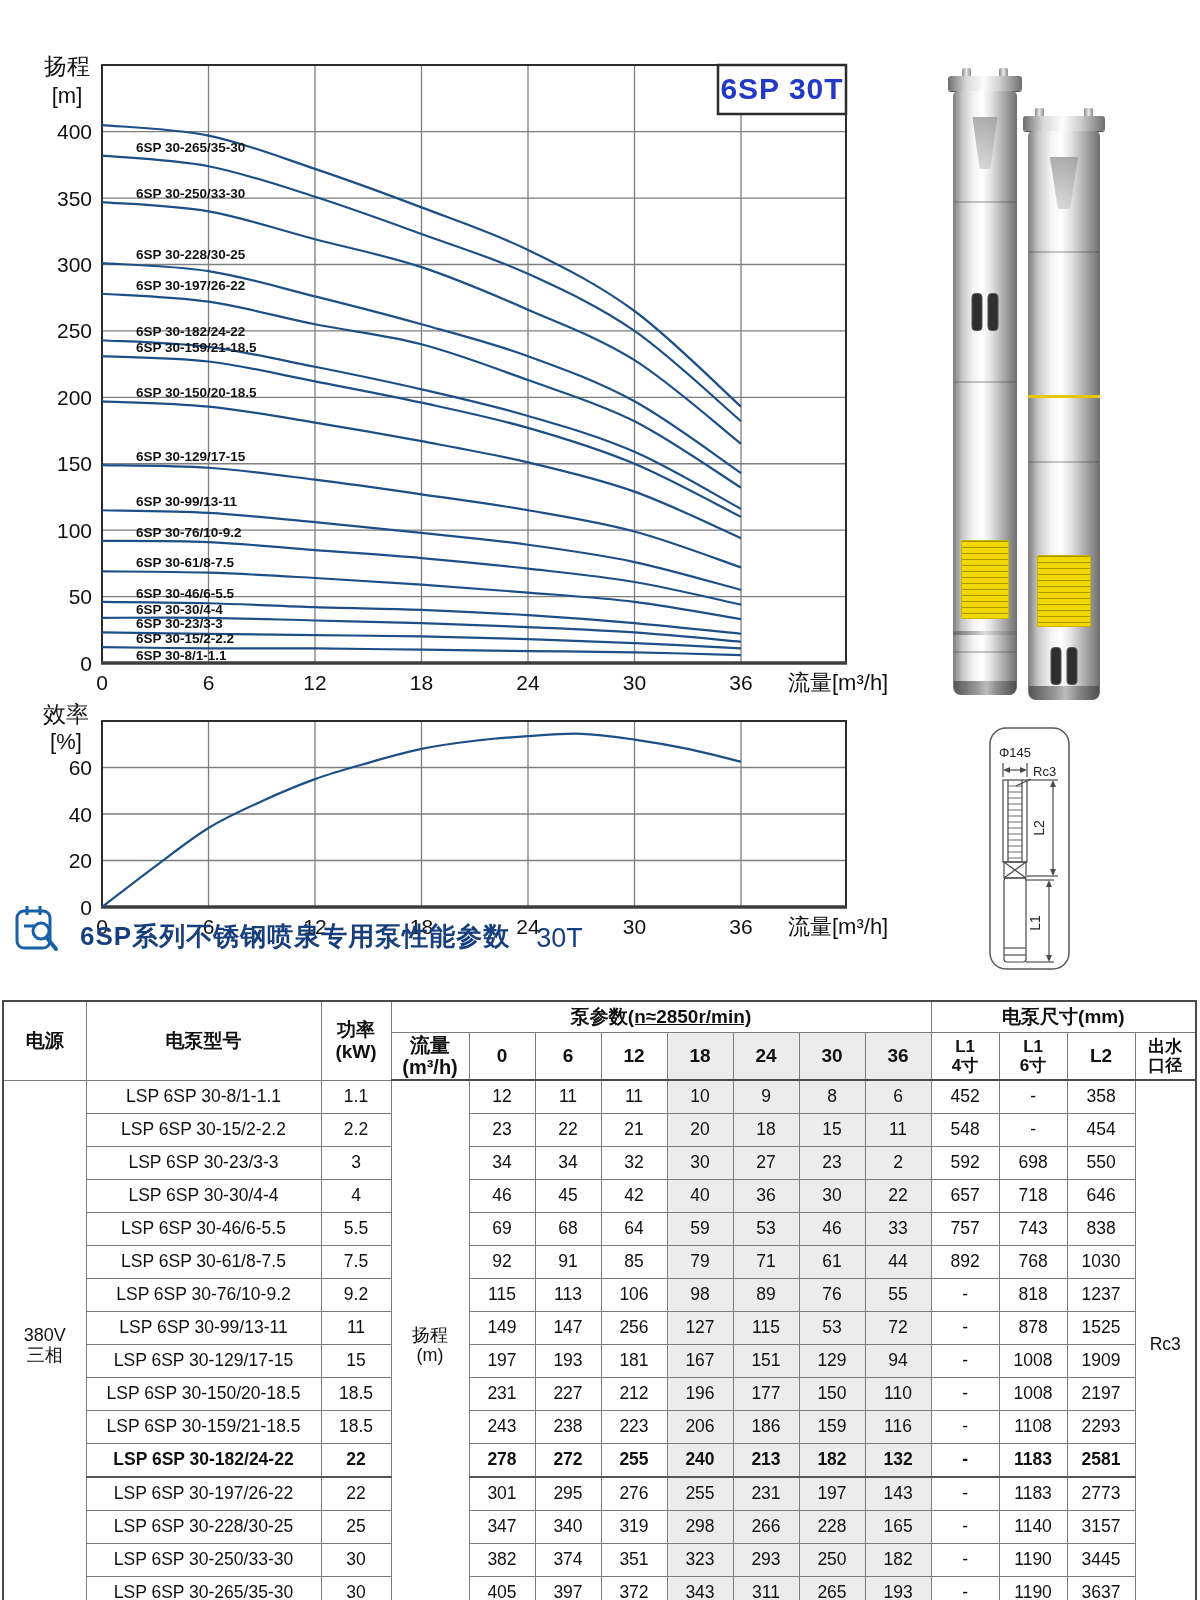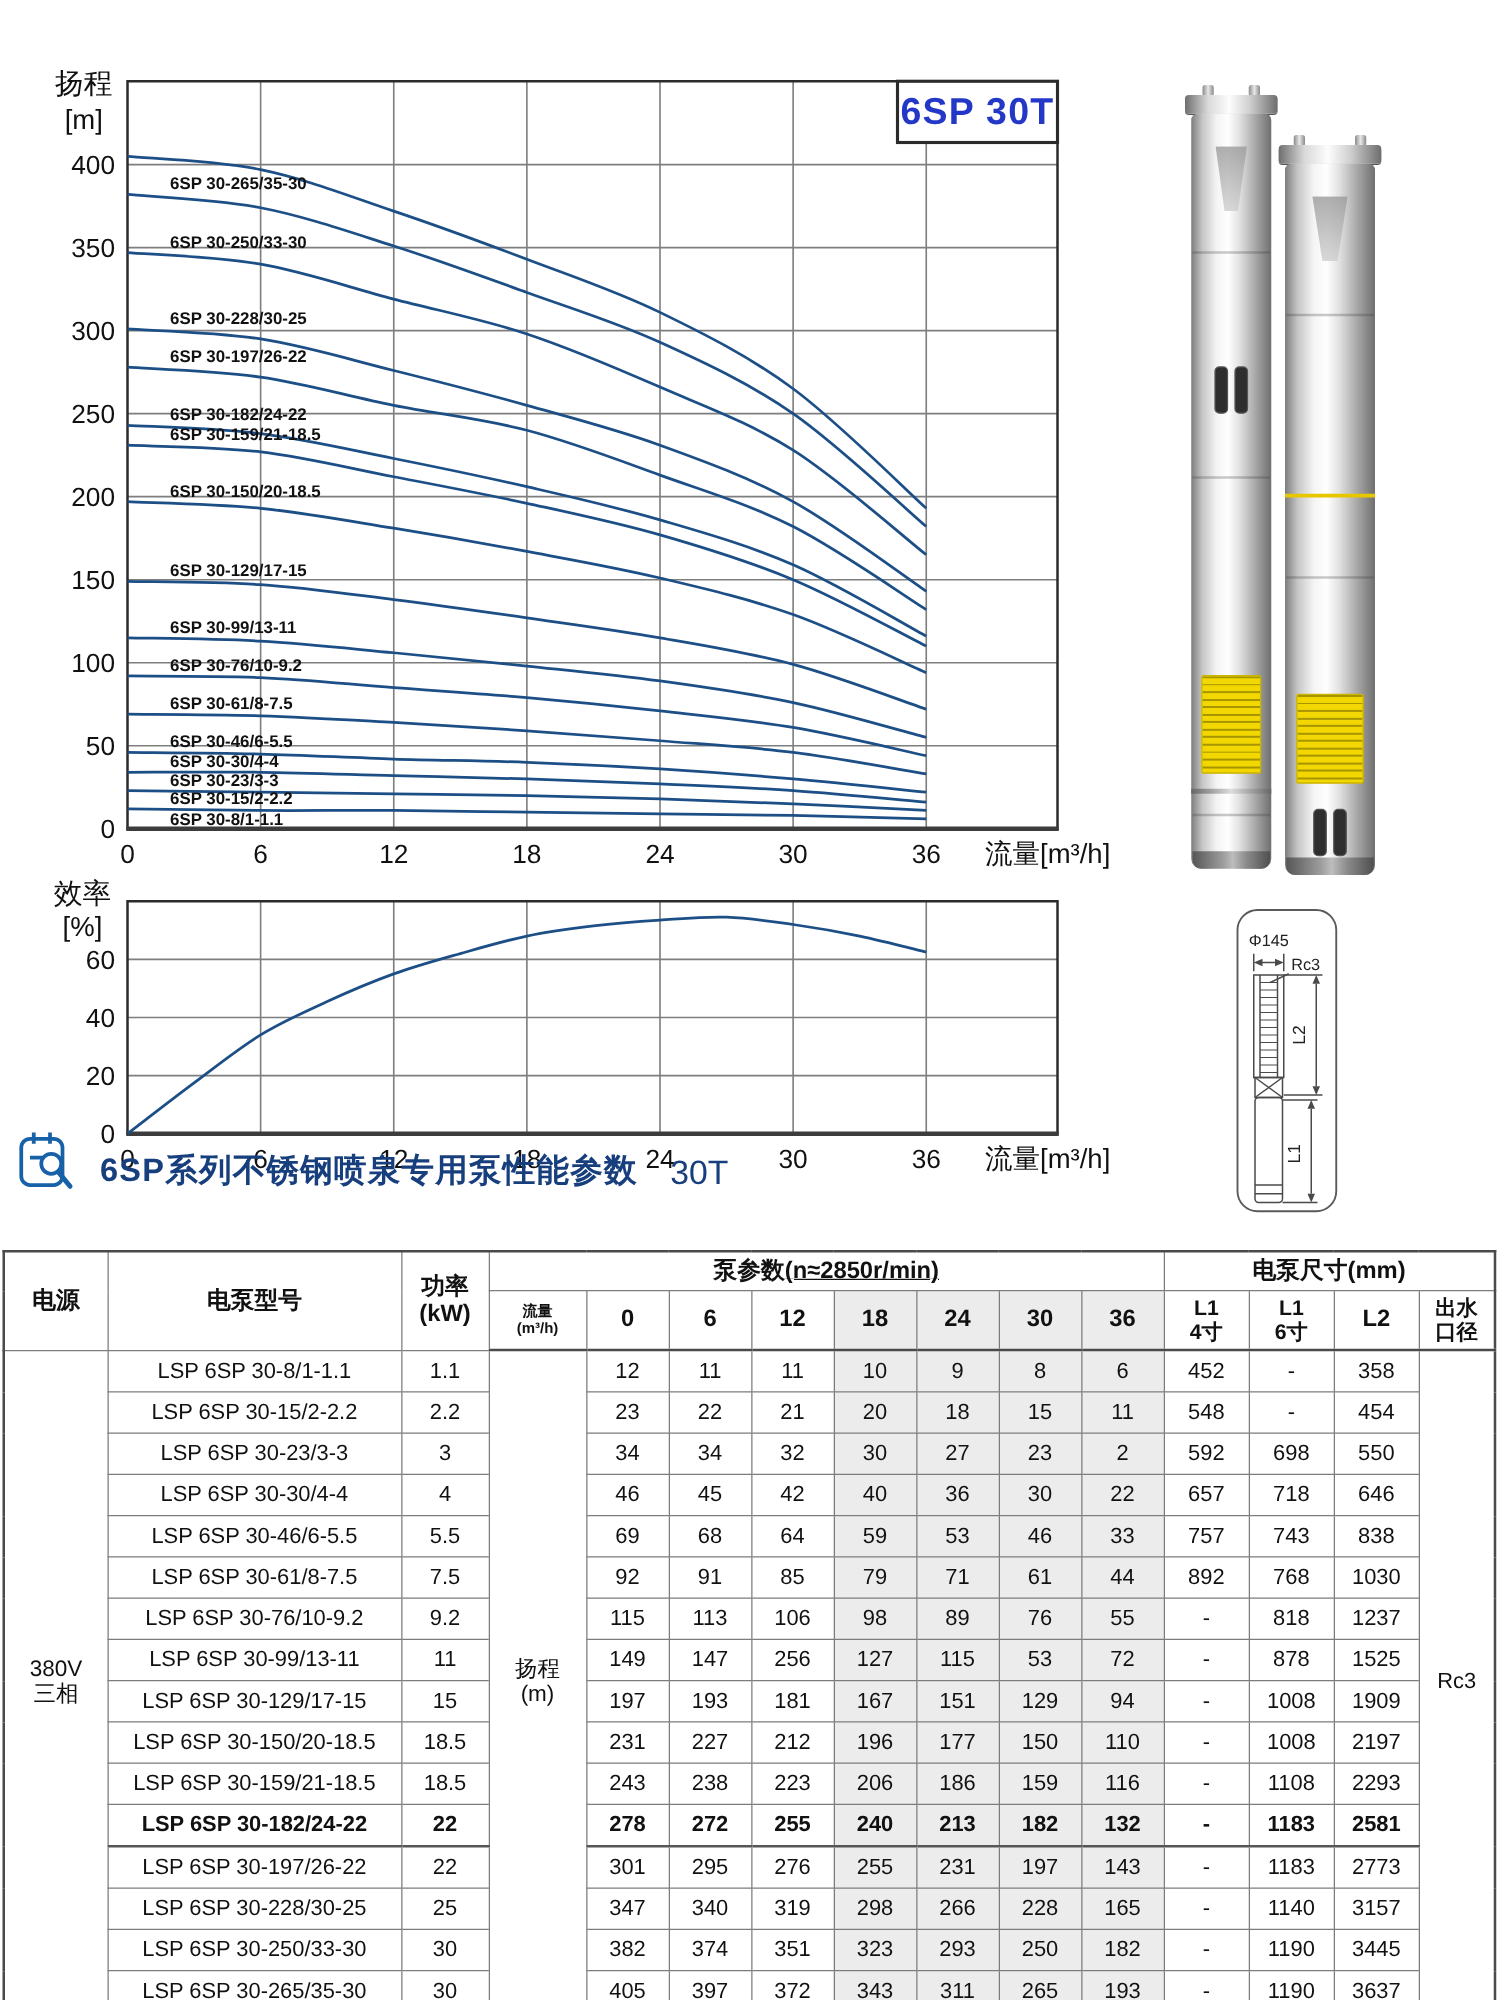--- a/index.html
+++ b/index.html
@@ -36,21 +36,21 @@
   .section-head .ttl{font-size:26px;font-weight:bold;color:#183f7d;letter-spacing:1px;margin-left:18px;}
   .section-head .sfx{font-size:27px;font-weight:normal;color:#183f7d;margin-left:26px;}
 
   
   table.spec{position:absolute;left:2px;top:1000px;width:1193px;border-collapse:collapse;table-layout:fixed;
      border:2px solid #4a4a4a;background:#fff;}
   .spec th,.spec td{border:1px solid #7c7c7c;text-align:center;vertical-align:middle;padding:0;line-height:1.12;}
   .spec thead th{font-weight:bold;font-size:19px;}
   .spec thead tr:first-child th{height:30px;}
   .spec thead tr:last-child th{height:46px;border-bottom:2px solid #4a4a4a;}
-  .spec .small2{font-size:12px;}
+  .spec .small2{font-size:20px;}
   .spec .dim2{font-size:17px;}
   .spec tbody td{font-size:17.5px;height:32px;}
   .spec .shade{background:#ececec;}
   .spec .vcell{font-size:18px;font-weight:normal;}
   .spec .thick-bottom td{border-bottom:2px solid #565656;font-weight:bold;}
   .spec .gap{text-decoration:underline;}
 </style>
 </head>
 <body>
 

